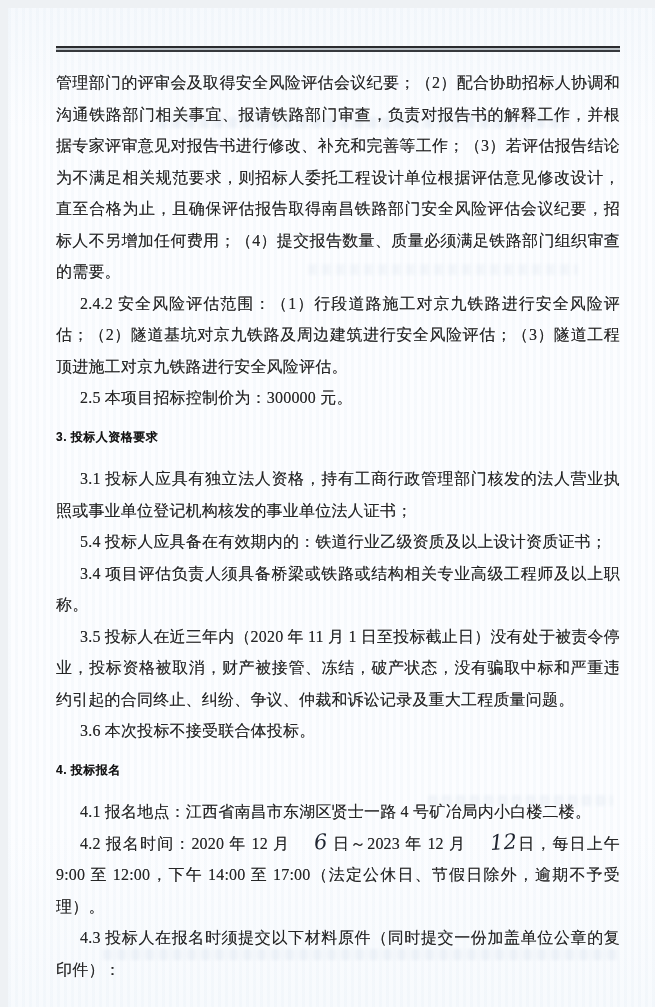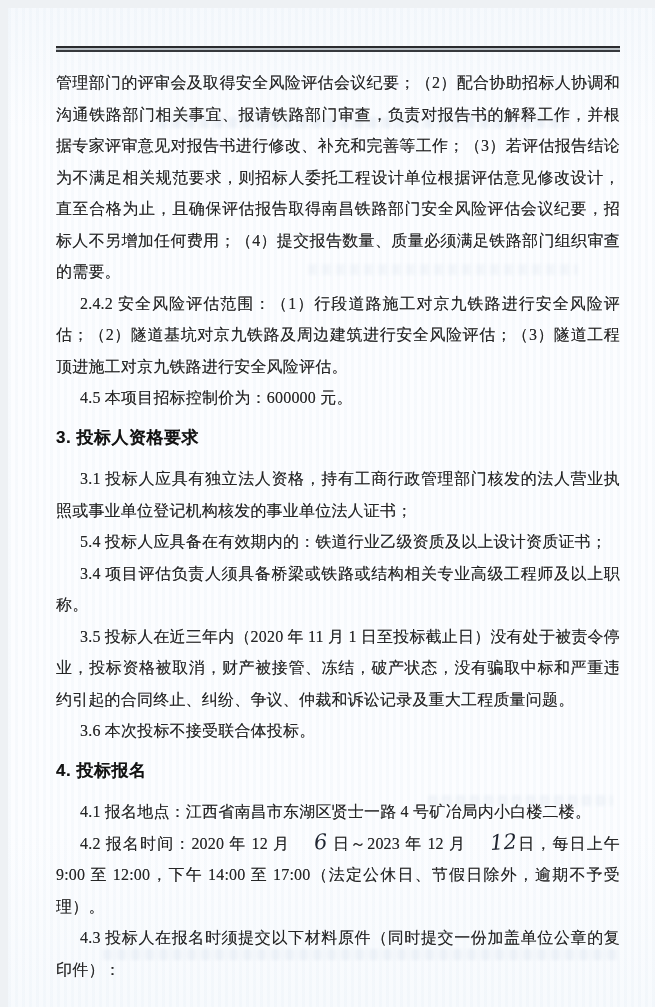--- a/index.html
+++ b/index.html
@@ -42,21 +42,21 @@
     line-height: 31.5px;
     text-align: justify;
     margin: 0;
     letter-spacing: 0.2px;
     text-shadow: 0 0 0.6px rgba(40,40,40,0.55);
   }
   .indent { text-indent: 1.5em; }
   .first-para { margin-top: 15px; }
   .doc-heading {
     font-family: "Liberation Sans", sans-serif;
-    font-size: 17px;
+    font-size: 12px;
     font-weight: bold;
     color: #131313;
     line-height: 31.5px;
     margin: 8px 0 10px 0;
     letter-spacing: 0.5px;
     text-shadow: 0 0 0.5px rgba(0,0,0,0.45);
   }
   .hand {
     font-family: "DejaVu Serif", serif;
     font-style: italic;
@@ -95,21 +95,21 @@
   <div class="ghost ghost-3"></div>
   <div class="ghost ghost-4"></div>
 
   <div class="content">
     <div class="top-rule"></div>
 
     <p class="body-text first-para">管理部门的评审会及取得安全风险评估会议纪要；（2）配合协助招标人协调和沟通铁路部门相关事宜、报请铁路部门审查，负责对报告书的解释工作，并根据专家评审意见对报告书进行修改、补充和完善等工作；（3）若评估报告结论为不满足相关规范要求，则招标人委托工程设计单位根据评估意见修改设计，直至合格为止，且确保评估报告取得南昌铁路部门安全风险评估会议纪要，招标人不另增加任何费用；（4）提交报告数量、质量必须满足铁路部门组织审查的需要。</p>
 
     <p class="body-text indent">2.4.2 安全风险评估范围：（1）行段道路施工对京九铁路进行安全风险评估；（2）隧道基坑对京九铁路及周边建筑进行安全风险评估；（3）隧道工程顶进施工对京九铁路进行安全风险评估。</p>
 
-    <p class="body-text indent">4.5 本项目招标控制价为：600000 元。</p>
+    <p class="body-text indent">2.5 本项目招标控制价为：300000 元。</p>
 
     <h2 class="doc-heading">3. 投标人资格要求</h2>
 
     <p class="body-text indent">3.1 投标人应具有独立法人资格，持有工商行政管理部门核发的法人营业执照或事业单位登记机构核发的事业单位法人证书；</p>
 
     <p class="body-text indent">5.4 投标人应具备在有效期内的：铁道行业乙级资质及以上设计资质证书；</p>
 
 
     <p class="body-text indent">3.4 项目评估负责人须具备桥梁或铁路或结构相关专业高级工程师及以上职称。</p>
 

